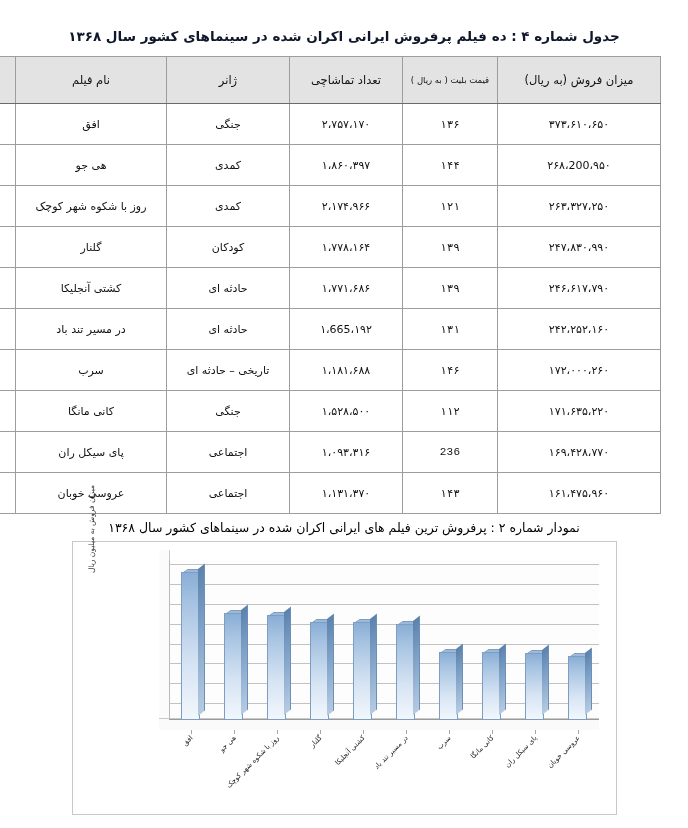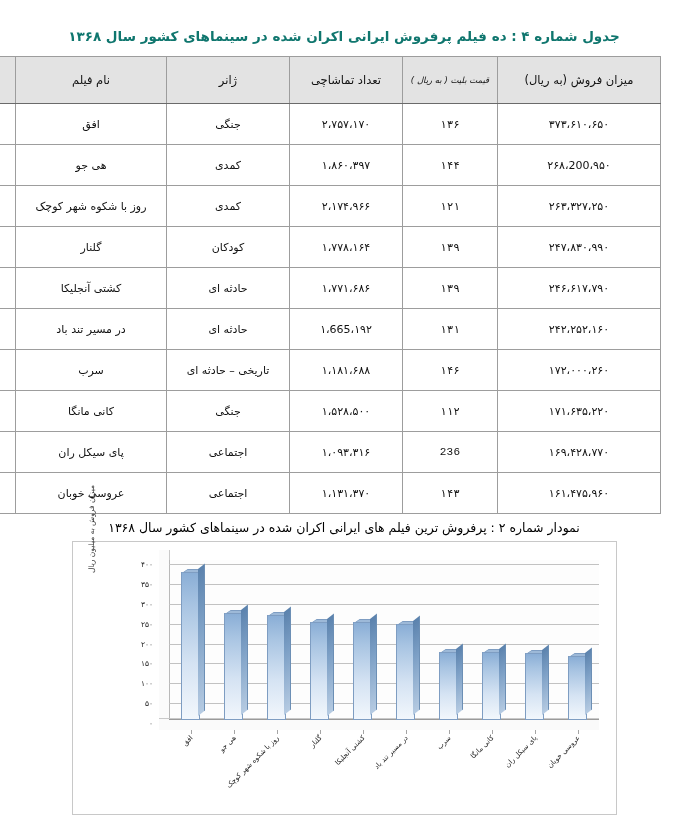--- a/index.html
+++ b/index.html
@@ -18,21 +18,21 @@
 
   
   .table-title {
     position: absolute;
     top: 28px;
     left: 0;
     width: 688px;
     text-align: center;
     font-size: 13.5px;
     font-weight: 700;
-    color: #0f766e;
+    color: #0f172a;
     direction: rtl;
     letter-spacing: 0px;
   }
 
   .data-table-wrap {
     position: absolute;
     top: 56px;
     right: 27px;
     width: 634px;
   }
@@ -53,21 +53,20 @@
   }
   table.data-table thead th {
     background: #e3e3e3;
     height: 44px;
     font-weight: 400;
     font-size: 11.5px;
     border-bottom: 1.4px solid #6a6a6a;
   }
   table.data-table thead th.small-head {
     font-size: 8.5px;
-    font-style: italic;
   }
   table.data-table tbody td {
     height: 38px;
     font-size: 11px;
     letter-spacing: 0.2px;
   }
   td.c-radif   { width: 58px; }
   td.c-name    { width: 148px; }
   td.c-genre   { width: 120px; }
   td.c-viewers { width: 110px; }
@@ -375,31 +374,20 @@
   </table>
 </div>
 
 <div class="chart-title">نمودار شماره ۲ : پرفروش ترین فیلم های ایرانی اکران شده در سینماهای کشور سال ۱۳۶۸</div>
 
 <div class="chart-box">
   <div class="chart-inner">
 
     <div class="y-axis-label">میزان فروش به میلیون ریال</div>
 
-    <div class="y-ticks" id="y-ticks">
-        <div class="y-tick" style="top: 4px;">۴۰۰</div>
-        <div class="y-tick" style="top: 23.875px;">۳۵۰</div>
-        <div class="y-tick" style="top: 43.75px;">۳۰۰</div>
-        <div class="y-tick" style="top: 63.625px;">۲۵۰</div>
-        <div class="y-tick" style="top: 83.5px;">۲۰۰</div>
-        <div class="y-tick" style="top: 103.375px;">۱۵۰</div>
-        <div class="y-tick" style="top: 123.25px;">۱۰۰</div>
-        <div class="y-tick" style="top: 143.125px;">۵۰</div>
-        <div class="y-tick" style="top: 163px;">۰</div>
-      </div>
 
     <div class="plot">
       <div class="depth-wall"></div>
       <div class="plot-back"></div>
       <div id="gridlines">
           <div class="gridline" style="top: 4px;"></div>
           <div class="gridline" style="top: 23.875px;"></div>
           <div class="gridline" style="top: 43.75px;"></div>
           <div class="gridline" style="top: 63.625px;"></div>
           <div class="gridline" style="top: 83.5px;"></div>

